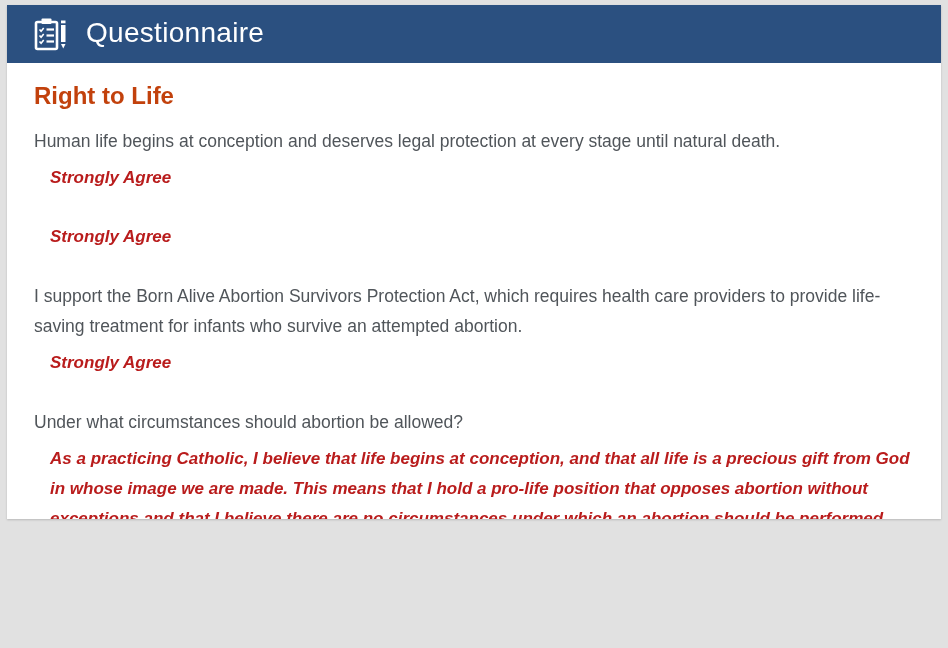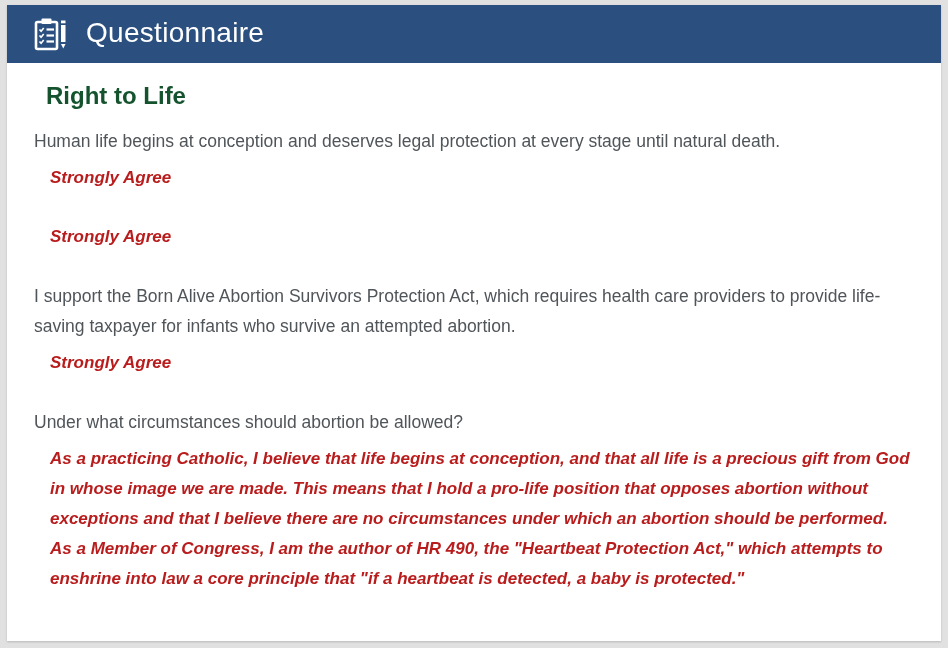--- a/index.html
+++ b/index.html
@@ -11,21 +11,21 @@
     height: 648px;
     background: #e1e1e1;
     font-family: "Liberation Sans", "DejaVu Sans", sans-serif;
     -webkit-font-smoothing: antialiased;
   }
   .card {
     position: absolute;
     left: 7px;
     top: 5px;
     width: 934px;
-    height: 636px;
+    height: 514px;
     background: #ffffff;
     box-shadow: 0 1px 2px rgba(0,0,0,0.18);
     overflow: hidden;
   }
   .card-header {
     display: flex;
     align-items: center;
     height: 58px;
     background: #2b5080;
     padding: 0 20px 0 25px;
@@ -42,22 +42,22 @@
     font-size: 28px;
     font-weight: 400;
     letter-spacing: 0.3px;
     line-height: 1;
     padding-bottom: 2px;
   }
   .card-content {
     padding: 19px 28px 24px 27px;
   }
   .section-title {
-    margin: 0 0 15px 12px;
-    color: #14532d;
+    margin: 0 0 15px 0;
+    color: #c2410c;
     font-size: 24px;
     font-weight: 700;
     line-height: 1.2;
   }
   .qa-block {
     margin-bottom: 29px;
   }
   .qa-block:last-child {
     margin-bottom: 0;
   }
@@ -112,21 +112,21 @@
     <div class="qa-block">
       <p class="question-text">Human life begins at conception and deserves legal protection at every stage until natural death.</p>
       <p class="answer-text">Strongly Agree</p>
     </div>
 
     <div class="qa-block">
       <p class="answer-text">Strongly Agree</p>
     </div>
 
     <div class="qa-block">
-      <p class="question-text">I support the Born Alive Abortion Survivors Protection Act, which requires health care providers to provide life-saving taxpayer for infants who survive an attempted abortion.</p>
+      <p class="question-text">I support the Born Alive Abortion Survivors Protection Act, which requires health care providers to provide life-saving treatment for infants who survive an attempted abortion.</p>
       <p class="answer-text">Strongly Agree</p>
     </div>
 
     <div class="qa-block">
       <p class="question-text">Under what circumstances should abortion be allowed?</p>
       <p class="answer-text">As a practicing Catholic, I believe that life begins at conception, and that all life is a precious gift from God in whose image we are made. This means that I hold a pro-life position that opposes abortion without exceptions and that I believe there are no circumstances under which an abortion should be performed. As a Member of Congress, I am the author of HR 490, the "Heartbeat Protection Act," which attempts to enshrine into law a core principle that "if a heartbeat is detected, a baby is protected."</p>
     </div>
 
   </div>
 </div>

